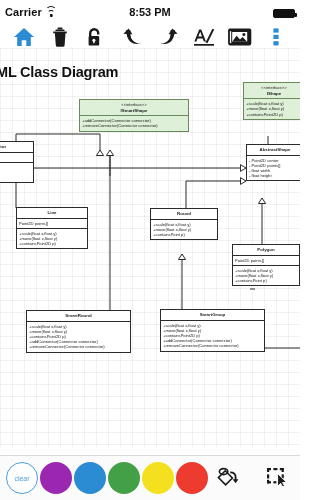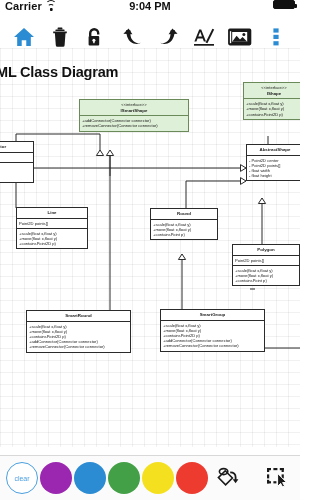--- a/index.html
+++ b/index.html
@@ -8,21 +8,21 @@
     font-family: "Liberation Sans", sans-serif;
     background:#ffffff;
     -webkit-font-smoothing:antialiased;
   }
   .app { position:relative; width:300px; height:500px; overflow:hidden; background:#fff; }
 
   
   .statusbar{
     position:absolute; top:0; left:0; width:300px; height:18px;
     background:#ffffff;
-    display:flex; align-items:flex-start; padding:0 5px;
+    display:flex; align-items:flex-end; padding:0 5px;
     font-size:11px; color:#111; font-weight:bold;
   }
   .sb-left{ display:flex; align-items:center; gap:4px; }
   .sb-carrier{ font-size:11px; letter-spacing:0.1px; }
   .wifi-ico{ display:inline-block; width:11px; height:9px; position:relative; }
   .wifi-ico i{ position:absolute; left:50%; bottom:0; border:1.4px solid #111;
      border-bottom-color:transparent; border-left-color:transparent; border-right-color:transparent;
      border-radius:50%; transform:translateX(-50%); }
   .wifi-ico i:nth-child(1){ width:11px; height:11px; }
   .wifi-ico i:nth-child(2){ width:7px;  height:7px; }
@@ -102,21 +102,21 @@
 
   <div class="statusbar">
     <div class="sb-left">
       <span class="sb-carrier">Carrier</span>
       <span class="wifi-ico">
           <i></i>
           <i></i>
           <i></i>
         </span>
     </div>
-    <div class="sb-center">9:04 PM</div>
+    <div class="sb-center">8:53 PM</div>
     <div class="sb-right">
       <span class="batt"></span>
     </div>
   </div>
 
   <div class="toolbar">
 
     <div class="tb-btn">
       <span>
         <svg width="22" height="20" viewBox="0 0 24 22">

